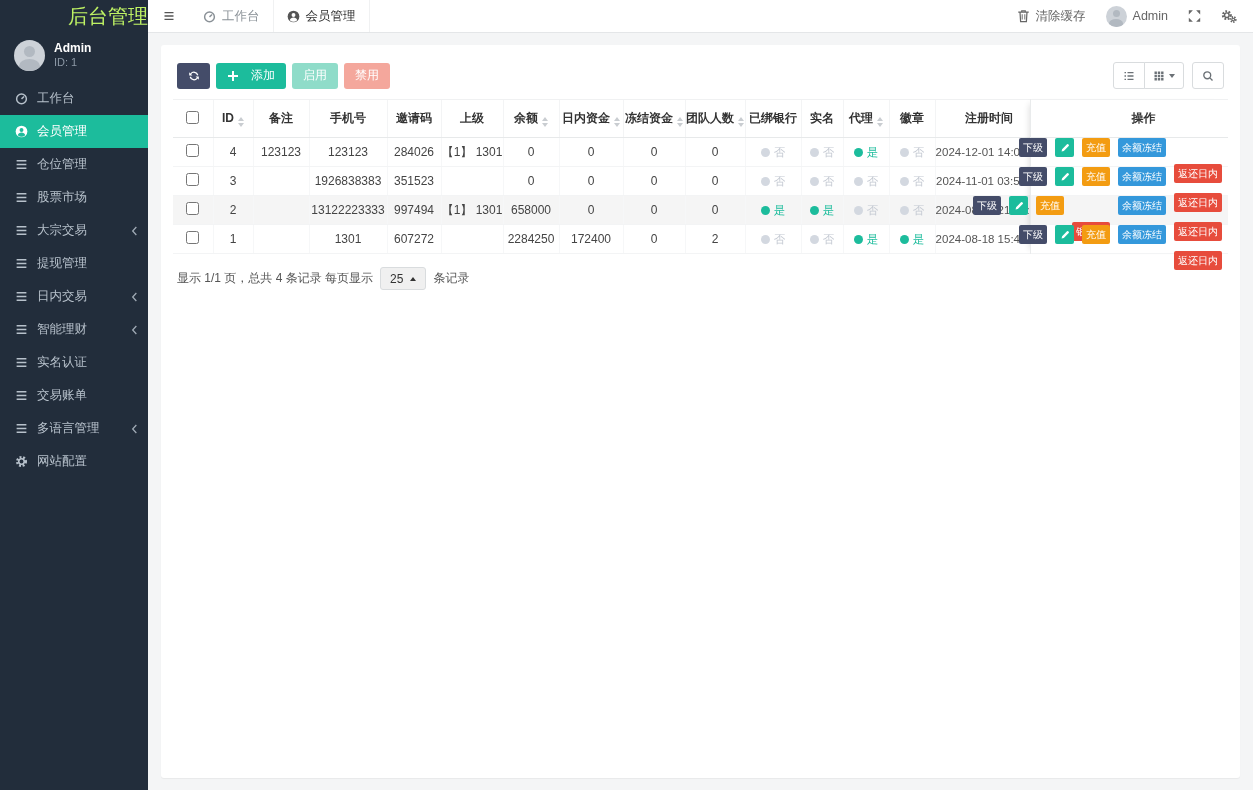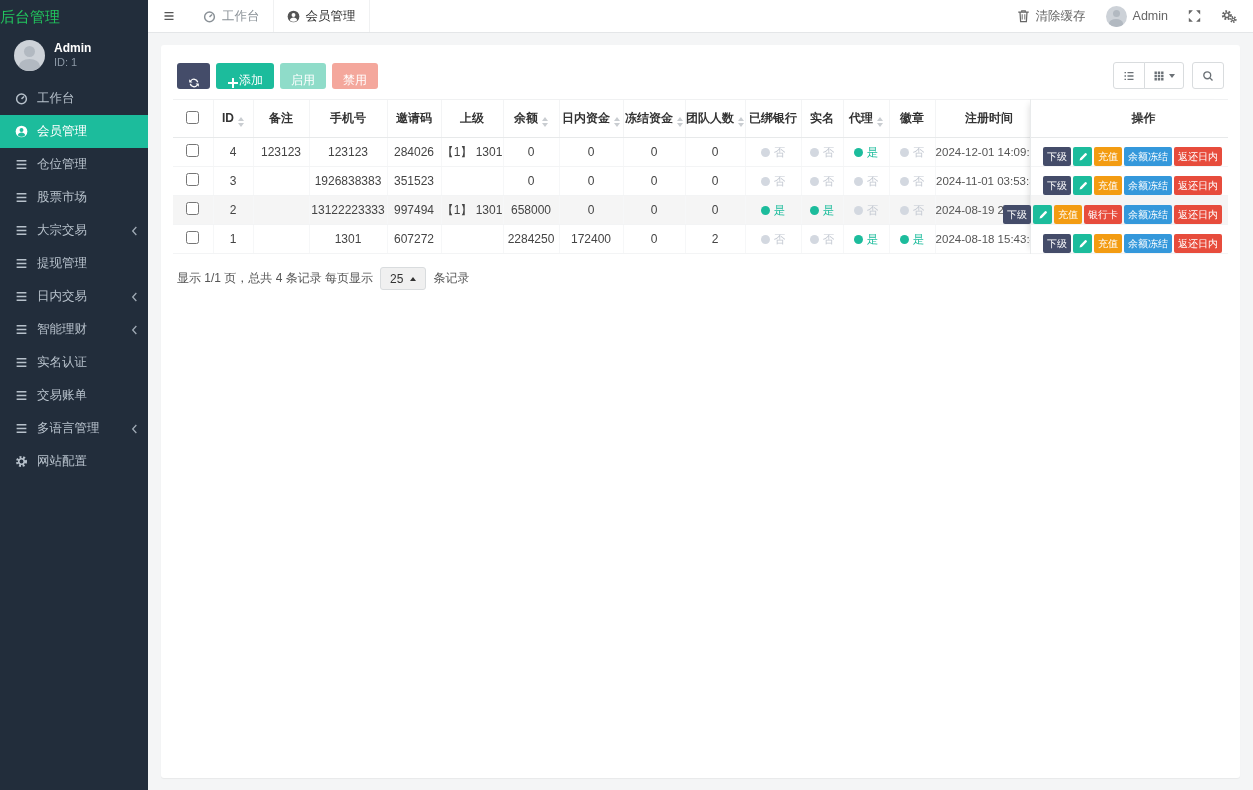--- a/index.html
+++ b/index.html
@@ -2,21 +2,21 @@
 <html><head>
 <meta charset="utf-8">
 <style>
   * { box-sizing: border-box; margin: 0; padding: 0; }
   html,body { width:1253px; height:790px; overflow:hidden; }
   body { font-family:"Liberation Sans","DejaVu Sans",sans-serif; font-size:13px; color:#333; background:#f4f5f6; }
   .app { display:flex; width:1253px; height:790px; }
 
   
   .sidebar { width:148px; flex-shrink:0; background:#222d3b; color:#b7c1cb; display:flex; flex-direction:column; }
-  .brand { height:33px; line-height:33px; text-align:left; color:#22c55e; font-size:15px; flex-shrink:0; }
+  .brand { height:33px; line-height:33px; text-align:right; color:#bef264; font-size:20px; flex-shrink:0; }
   .profile { display:flex; align-items:center; gap:9px; padding:7px 12px 8px 14px; }
   .avatar { width:31px; height:31px; border-radius:50%; background:#cdd2d8; position:relative; overflow:hidden; flex-shrink:0; }
   .avatar::before { content:""; position:absolute; left:10px; top:6px; width:11px; height:11px; border-radius:50%; background:#b2b9c1; }
   .avatar::after { content:""; position:absolute; left:5px; top:19px; width:21px; height:14px; border-radius:50% 50% 0 0; background:#b2b9c1; }
   .profile .pinfo { line-height:1.25; }
   .profile .pname { color:#fff; font-weight:bold; font-size:12px; }
   .profile .pid { color:#8d99a6; font-size:11px; }
   .menu { list-style:none; margin-top:3px; }
   .menu-item { height:33px; display:flex; align-items:center; gap:8px; padding:0 10px 0 14px; font-size:12.5px; cursor:pointer; }
   .menu-item .mi { width:15px; height:14px; flex-shrink:0; display:inline-flex; align-items:center; justify-content:center; }
@@ -39,21 +39,21 @@
   .avatar.small { width:21px; height:21px; }
   .avatar.small::before { left:7px; top:4px; width:7px; height:7px; }
   .avatar.small::after { left:3.5px; top:13px; width:14px; height:9px; }
 
   
   .content { flex:1; padding:12px 13px; min-height:0; }
   .panel { background:#fff; height:100%; border-radius:3px; box-shadow:0 1px 1px rgba(0,0,0,.05); padding:12px 10px; }
 
   
   .toolbar { display:flex; align-items:center; margin:5px 6px 10px; }
-  .btn { border:none; border-radius:3px; color:#fff; font-size:12px; height:26px; display:inline-flex; align-items:flex-end; gap:0; padding:0 11px; margin-right:6px; cursor:pointer; }
+  .btn { border:none; border-radius:3px; color:#fff; font-size:12px; height:26px; display:inline-flex; align-items:center; gap:12px; padding:0 11px; margin-right:6px; cursor:pointer; }
   .btn svg { width:12px; height:12px; }
   .btn-refresh { background:#444c69; width:33px; justify-content:center; padding:0; }
   .btn-add { background:#1cbc9c; }
   .btn-enable { background:#8fdcc9; cursor:default; }
   .btn-disable { background:#f4a79c; cursor:default; }
   .view-group { margin-left:auto; display:flex; align-items:center; }
   .vbtn { height:27px; min-width:32px; background:#fff; border:1px solid #d9dcde; color:#6b7176; display:inline-flex; align-items:center; justify-content:center; gap:4px; padding:0 8px; cursor:pointer; }
   .vbtn svg { width:12px; height:12px; }
   .vbtn.first { border-radius:3px 0 0 3px; }
   .vbtn.last { border-radius:0 3px 3px 0; margin-left:-1px; }
@@ -77,21 +77,21 @@
   .status { display:inline-flex; align-items:center; gap:4px; font-size:11.5px; }
   .status .dot { width:9px; height:9px; border-radius:50%; }
   .status.no { color:#c5cad3; } .status.no .dot { background:#d3d8e0; }
   .status.yes { color:#1cbc9c; } .status.yes .dot { background:#1cbc9c; }
 
   
   .ops { position:absolute; top:0; right:0; width:198px; background:#fff;
          border-left:1px solid #e9ebec; box-shadow:-6px 0 6px -5px rgba(0,0,0,.12); }
   .ops-header { height:39px; display:flex; align-items:center; justify-content:center; font-weight:bold; font-size:12px; color:#333;
                 border-top:1px solid #f0f1f2; border-bottom:1px solid #e7e9ea;padding-left:28px; }
-  .ops-row { height:29px; display:flex; align-items:flex-end; justify-content:flex-end; gap:2px; padding-right:6px;
+  .ops-row { height:29px; display:flex; align-items:flex-start; justify-content:flex-end; gap:8px; padding-right:6px;
              border-bottom:1px solid #f3f4f5; background:#fff; }
   .ops-row.hl { background:#f5f5f5; }
   .obtn { height:19px; padding:0 4px; font-size:10px; color:#fff; border:none; border-radius:2px;
           display:inline-flex; align-items:center; justify-content:center; white-space:nowrap; cursor:pointer; flex-shrink:0; }
   .obtn svg { width:10px; height:10px; }
   .o-dark { background:#444c69; } .o-green { background:#1cbc9c; width:19px; padding:0; }
   .o-orange { background:#f39c12; } .o-blue { background:#3498db; } .o-red { background:#e74c3c;margin-top:26px; }
 
   
   .pager { display:flex; align-items:center; gap:7px; margin:13px 6px; color:#555; font-size:12px; }

